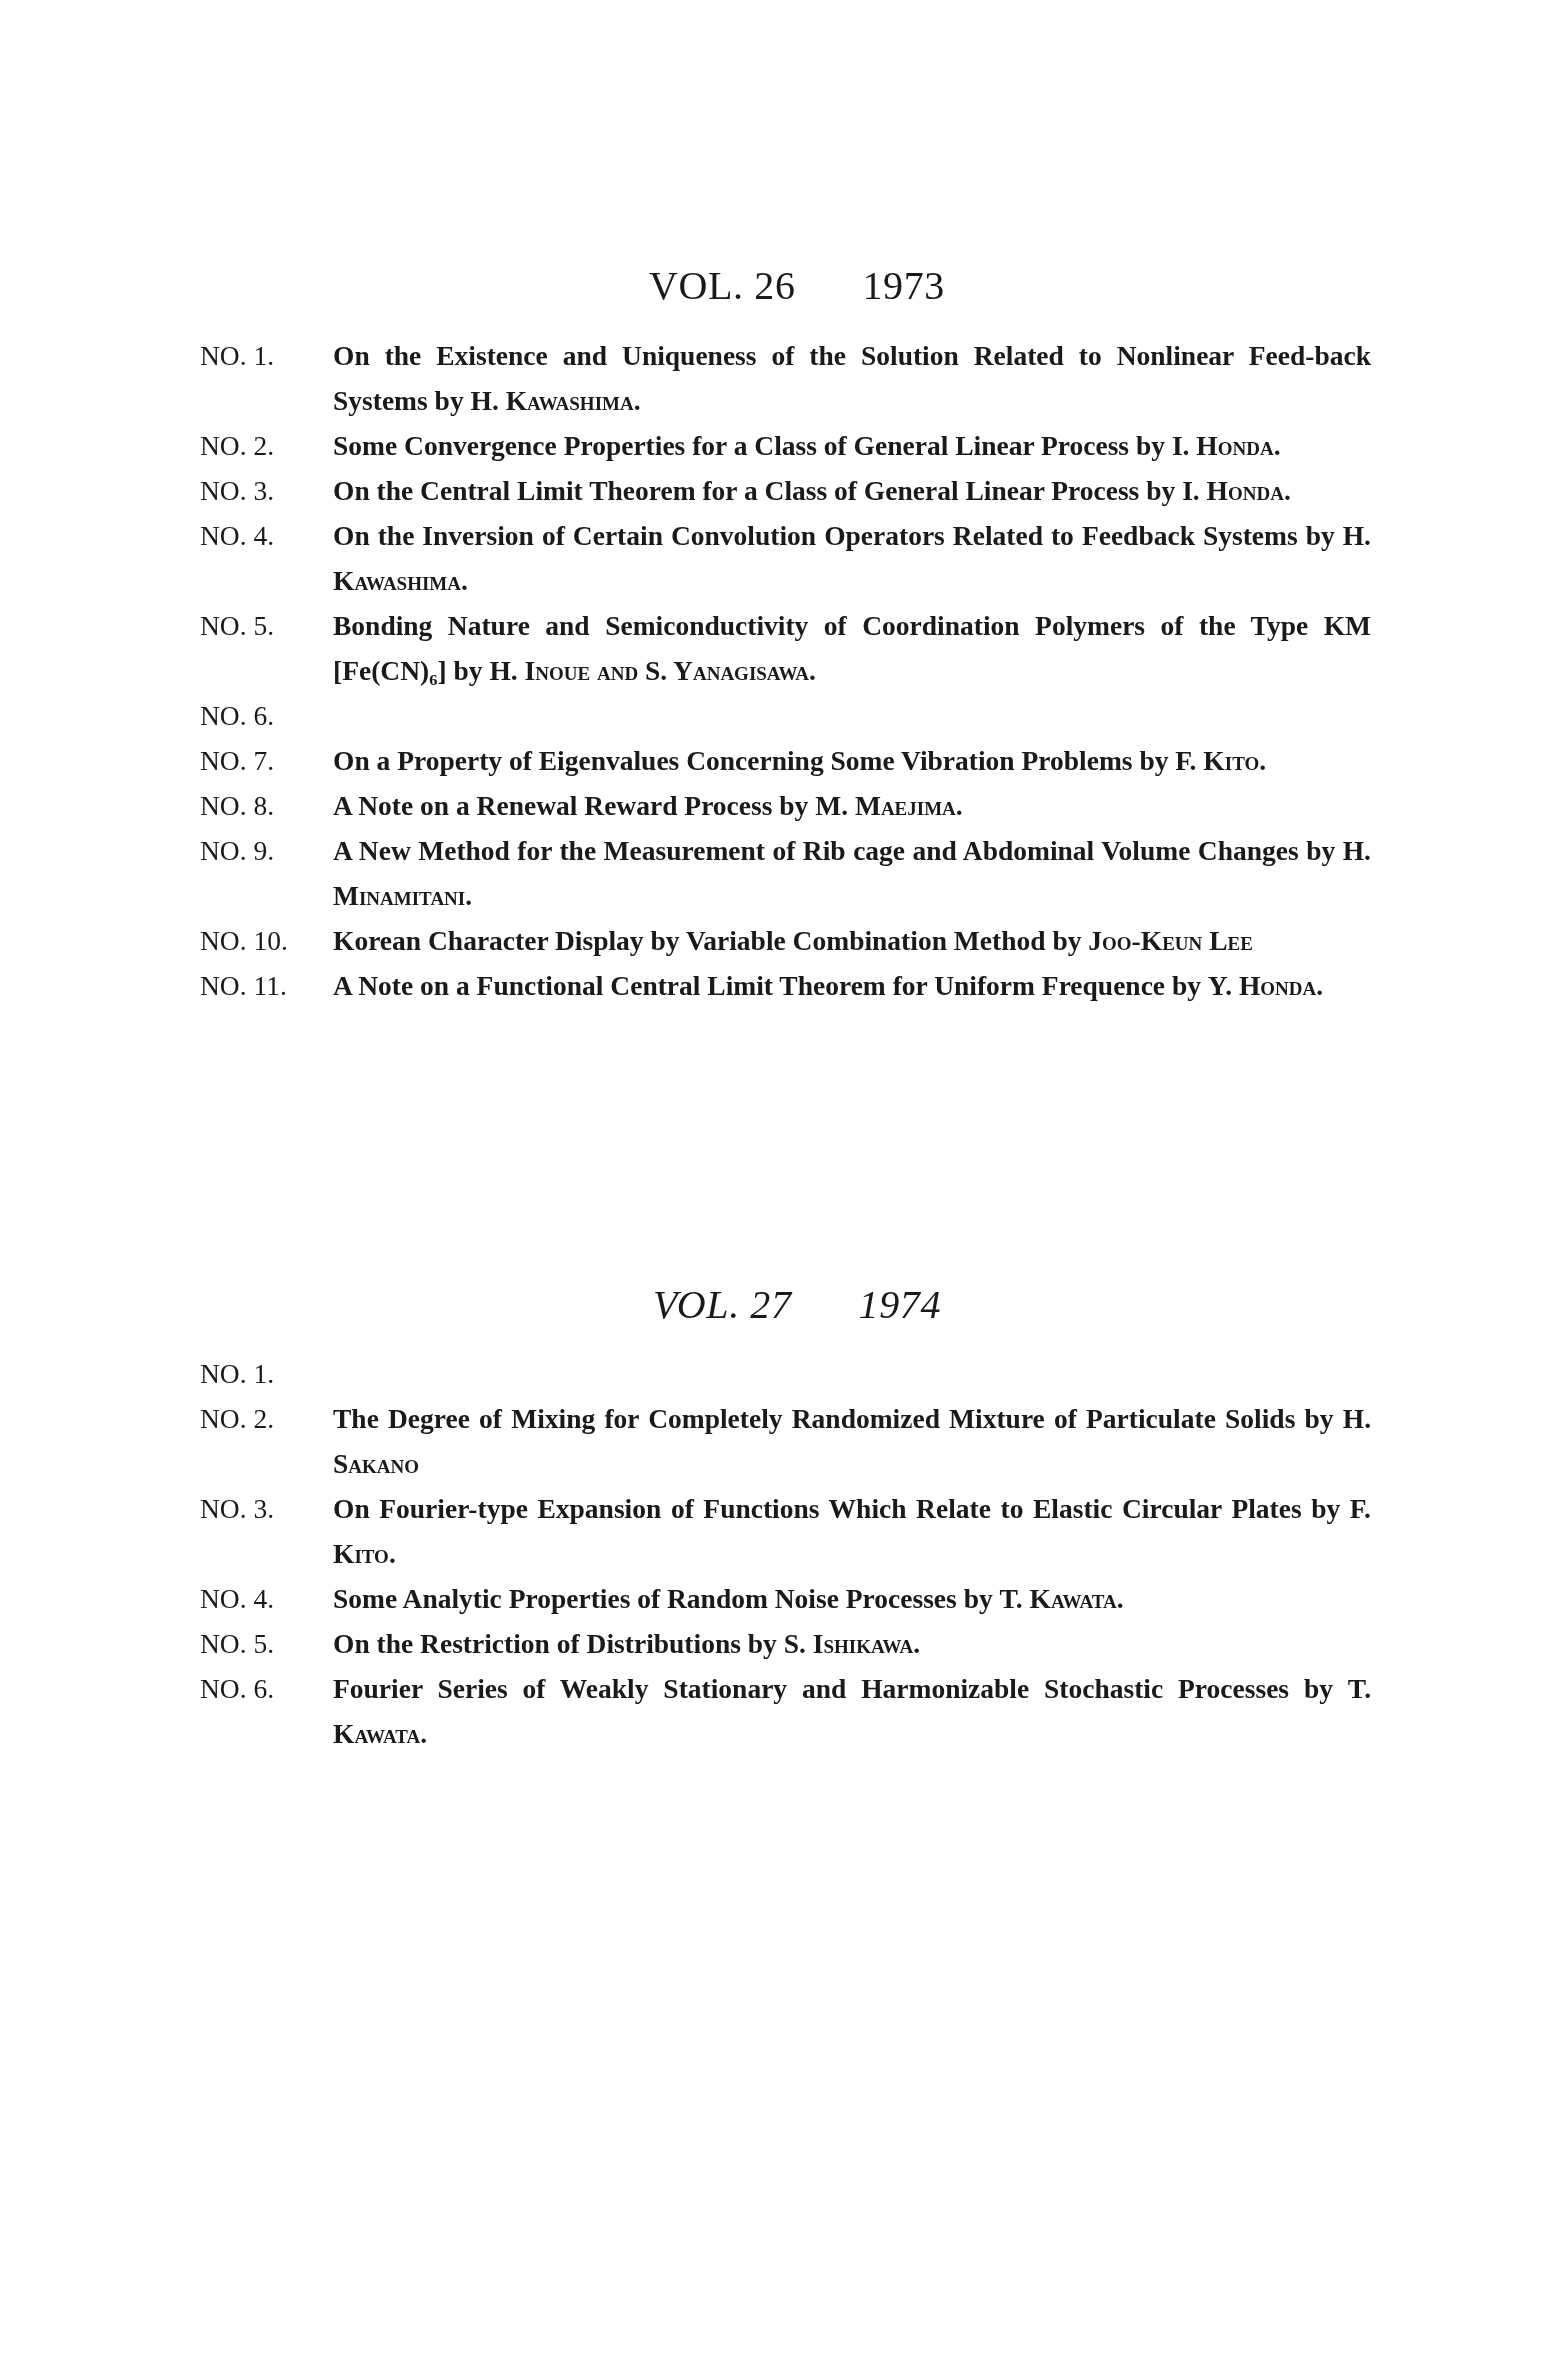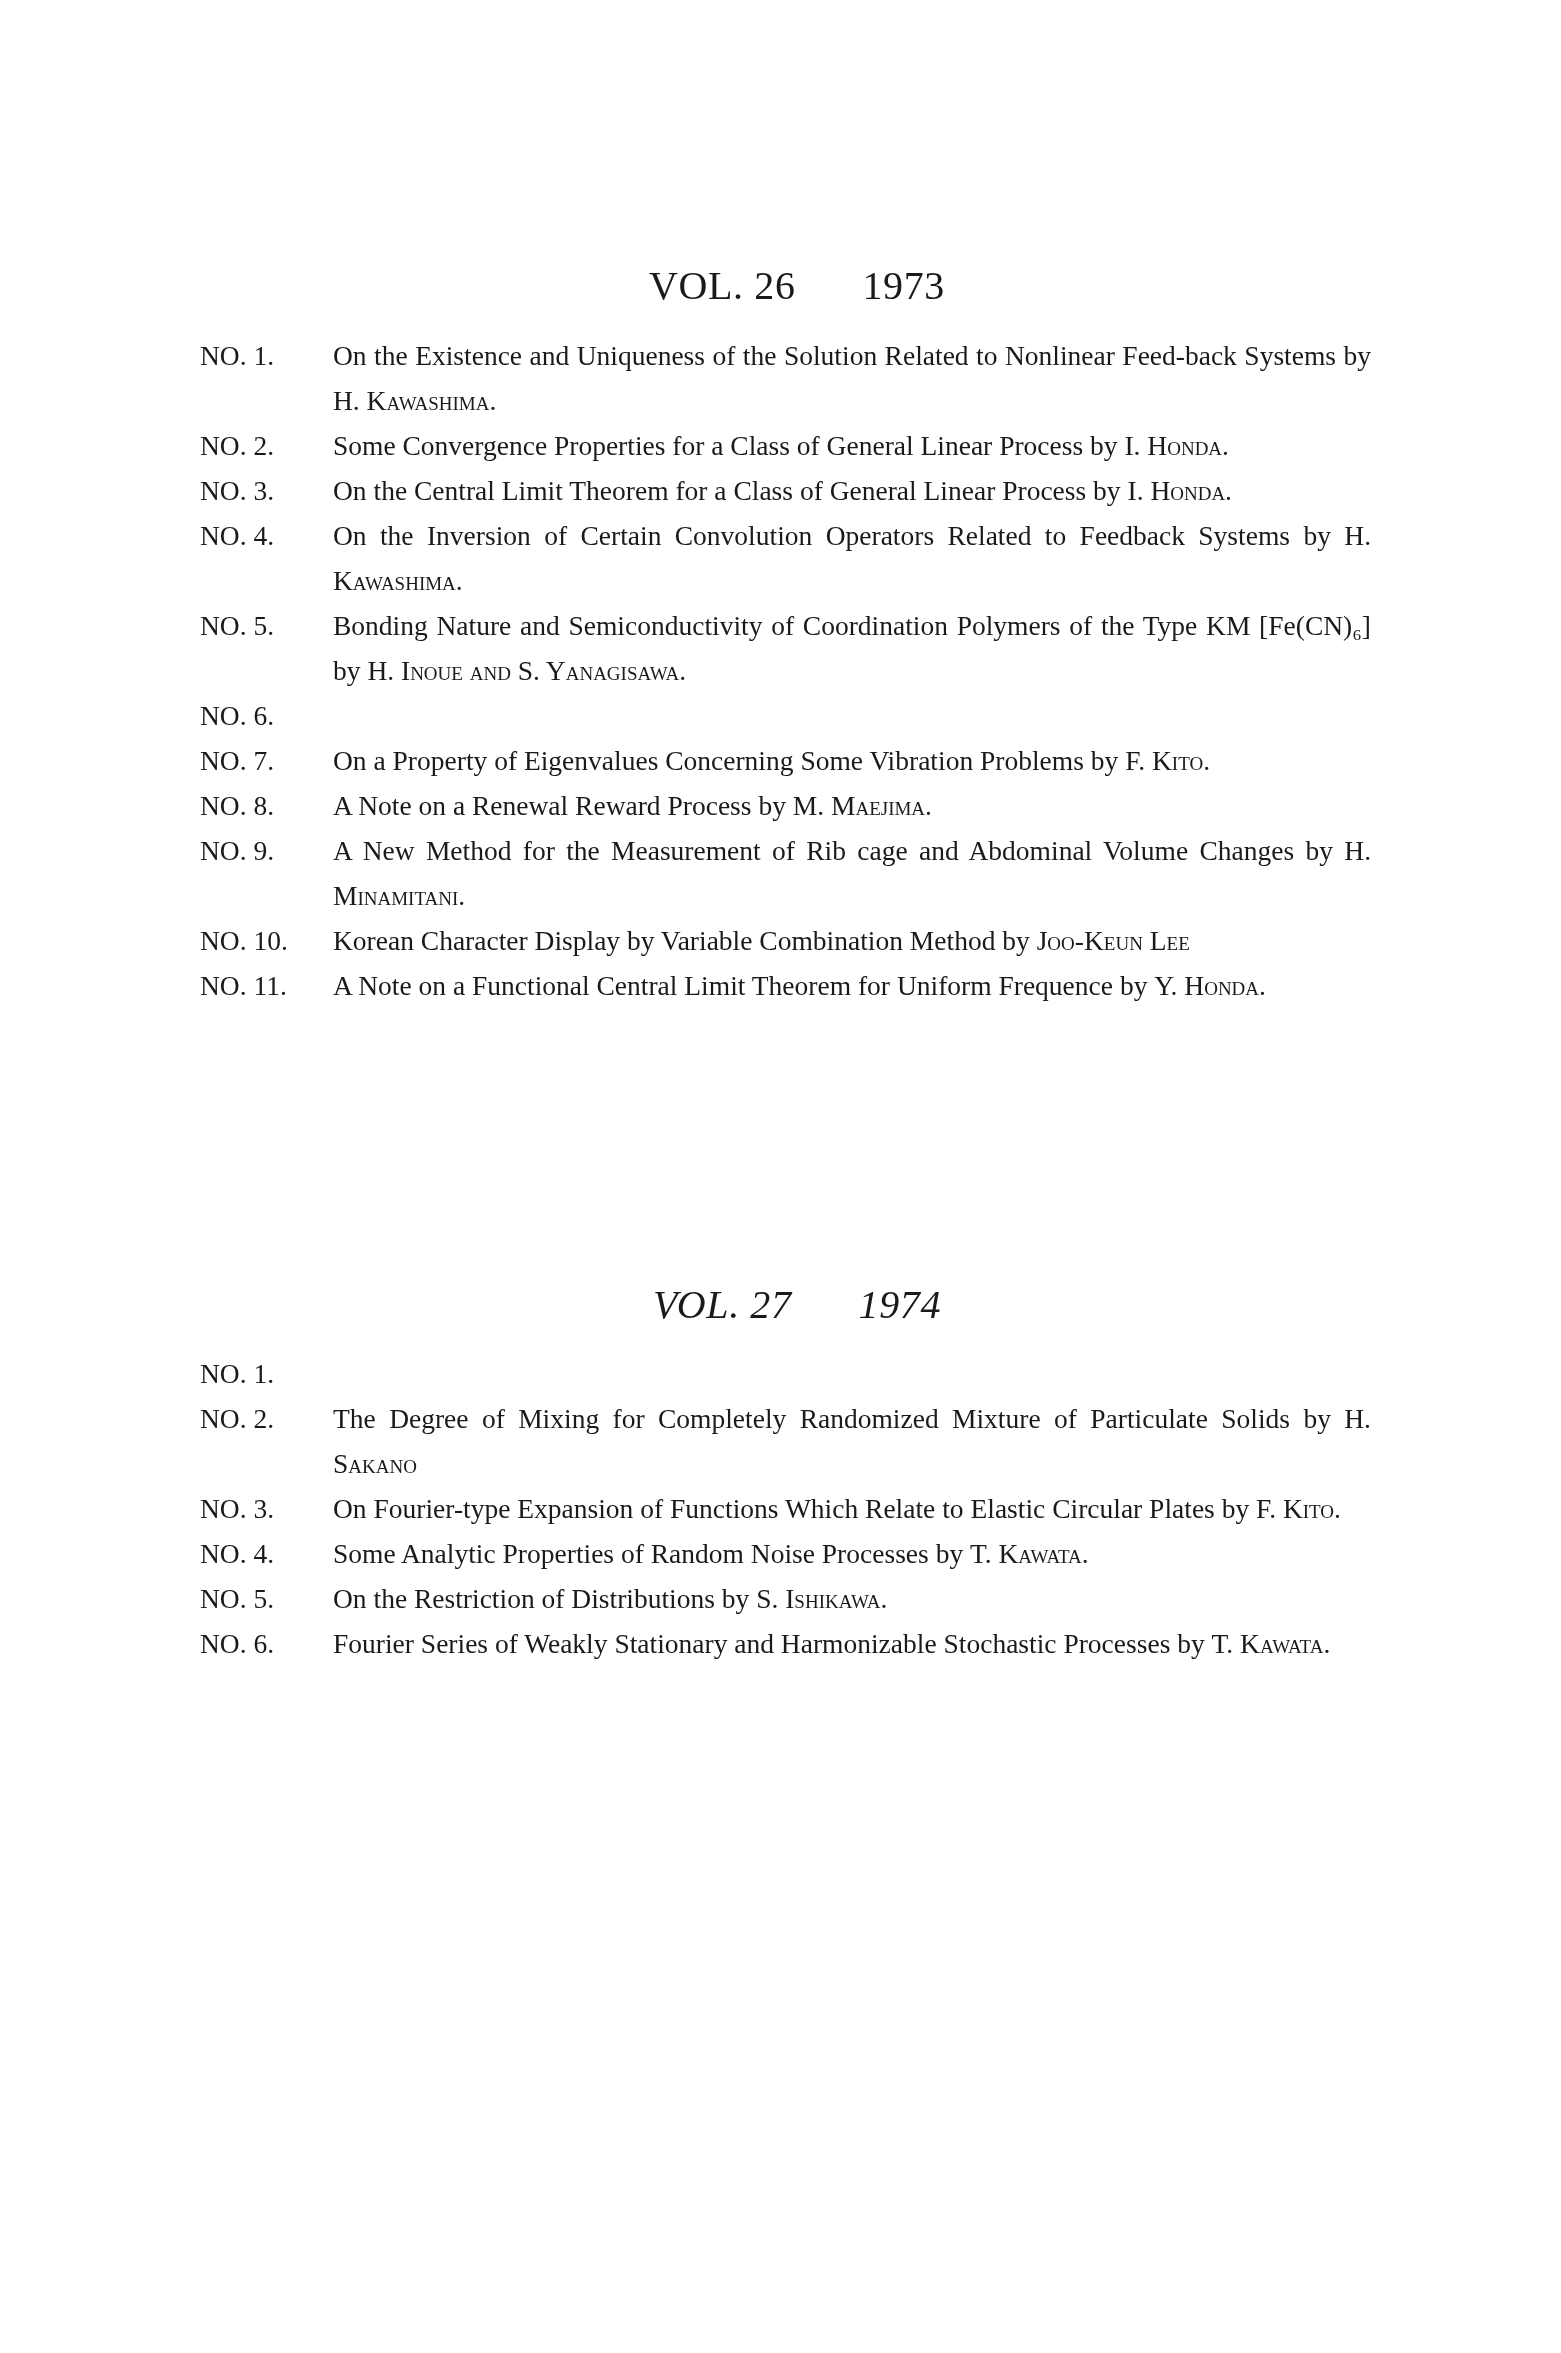--- a/index.html
+++ b/index.html
@@ -4,21 +4,21 @@
 <style>
   html, body { margin: 0; padding: 0; background: #ffffff; }
   body { width: 1562px; height: 2354px; position: relative; overflow: hidden;
          font-family: "Liberation Serif", "DejaVu Serif", serif; color: #1a1a1a; }
   .vol-heading { position: absolute; left: 16px; width: 1562px; text-align: center;
          font-size: 40px; letter-spacing: 0.6px; }
   .vol-heading .num { margin-right: 67px; }
   .entries { position: absolute; left: 200px; width: 1171px; }
   .entry { display: flex; font-size: 27.5px; line-height: 45px; }
   .entry .no { width: 133px; flex: none; }
-  .entry .text { width: 1038px; text-align: justify; text-align-last: left; }
+  .entry .text { width: 1038px; text-align: justify; text-align-last: left; font-weight: bold; }
   .sc { font-variant: small-caps; }
 </style>
 </head>
 <body>
 
 <div class="vol-heading" style="top:262px;">
   <span class="num">VOL. 26</span><span>1973</span>
 </div>
 <div class="entries" style="top:333px;">
     <div class="entry">

